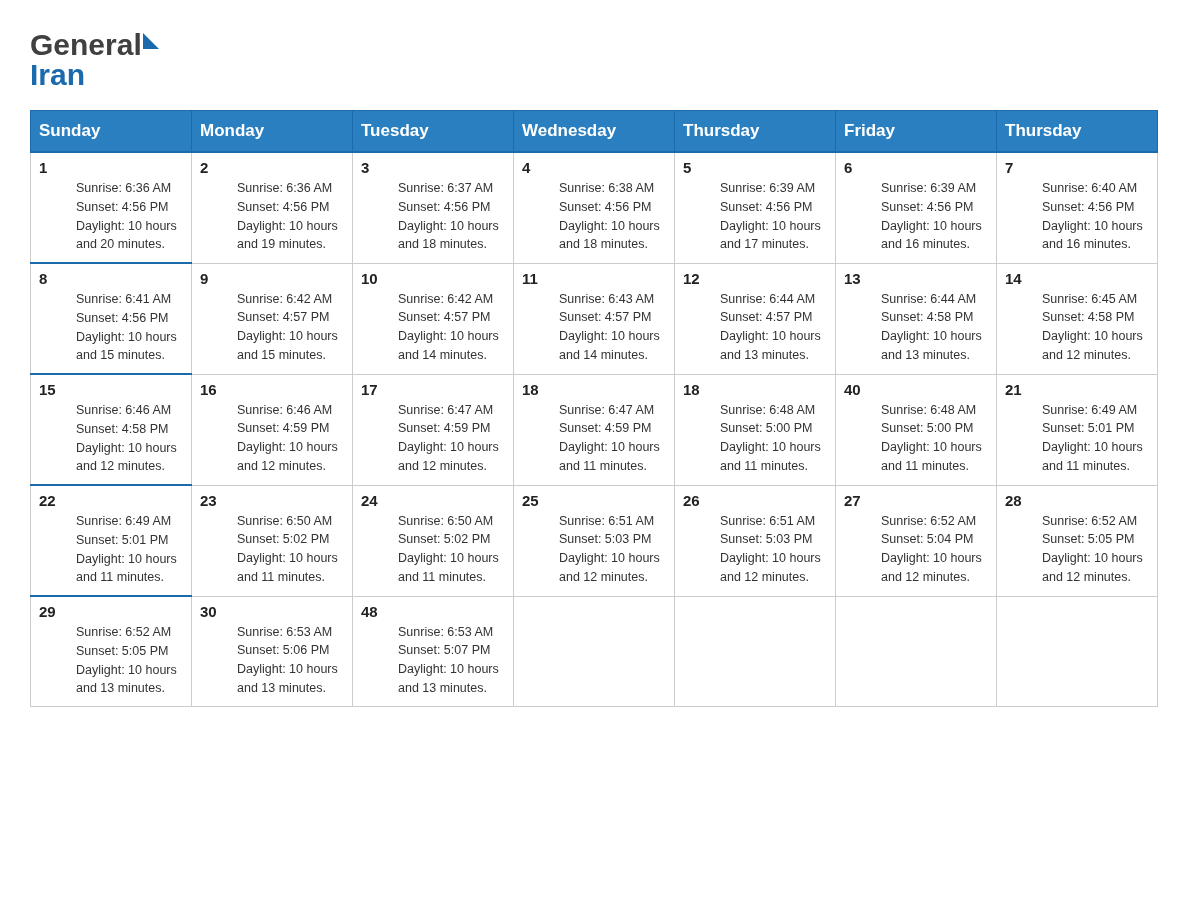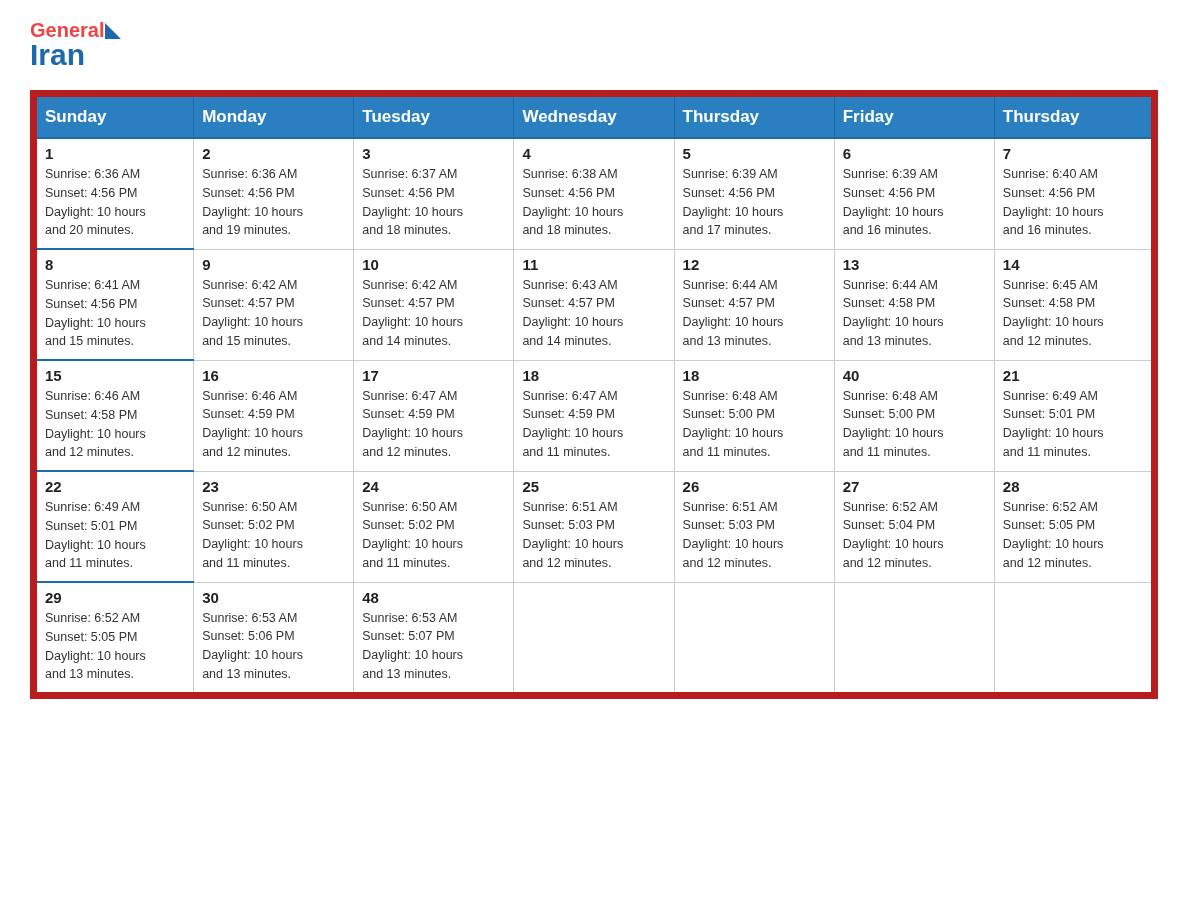--- a/index.html
+++ b/index.html
@@ -26,21 +26,21 @@
       line-height: 1.1;
     }
     .location {
       font-size: 22px;
       color: #555;
       margin-top: 4px;
     }
     .calendar {
       width: 100%;
       border-collapse: collapse;
-      border: 7px solid #b91c1c;
+      border: 1px solid #b91c1c;
     }
     .calendar th {
       background-color: #2a7fc1;
       color: #fff;
       font-size: 17px;
       font-weight: bold;
       padding: 10px 8px;
       text-align: left;
       border: 1px solid #1a6aad;
     }
@@ -57,20 +57,21 @@
       font-size: 15px;
       font-weight: bold;
       color: #222;
       display: block;
       margin-bottom: 3px;
     }
     .day-info {
       font-size: 12.5px;
       color: #333;
       line-height: 1.5;
+      margin-left: 37px;
     }
     .calendar tr td {
       border-top: 2px solid #1a6aad;
     }
     .calendar tr td:not(:first-child) {
       border-top: 1px solid #ccc;
     }
     .calendar tr td:first-child {
       border-top: 2px solid #1a6aad;
     }
@@ -84,23 +85,24 @@
     .logo-wrap {
       display: flex;
       flex-direction: column;
       line-height: 1;
     }
     .logo-line1 {
       display: flex;
       align-items: center;
     }
     .logo-text-general {
-      font-size: 20px;
-      font-weight: bold;
-      color: #ef4444;
+      font-size: 30px;
+      font-weight: bold;
+      color: #404040;
+      margin-top: 10px;
     }
     .logo-triangle {
       display: inline-block;
       width: 0;
       height: 0;
       border-style: solid;
       border-width: 16px 0 0 16px;
       border-color: transparent transparent transparent #1a6aad;
       margin-left: 1px;
       margin-bottom: -2px;

